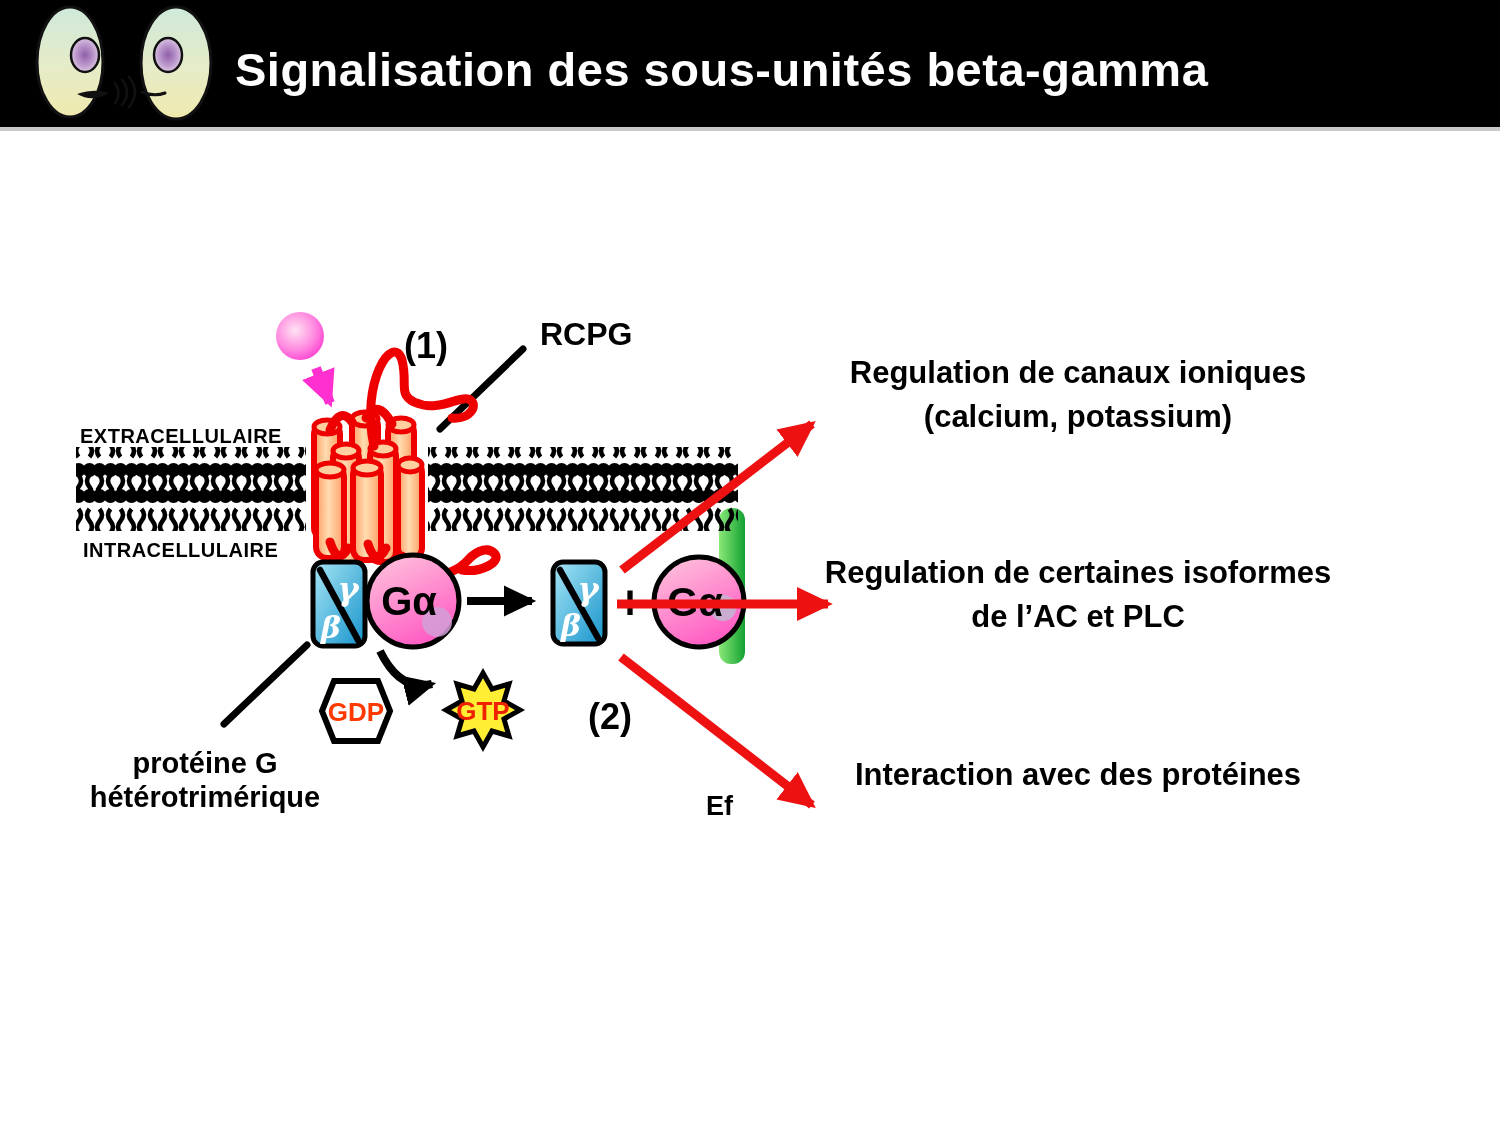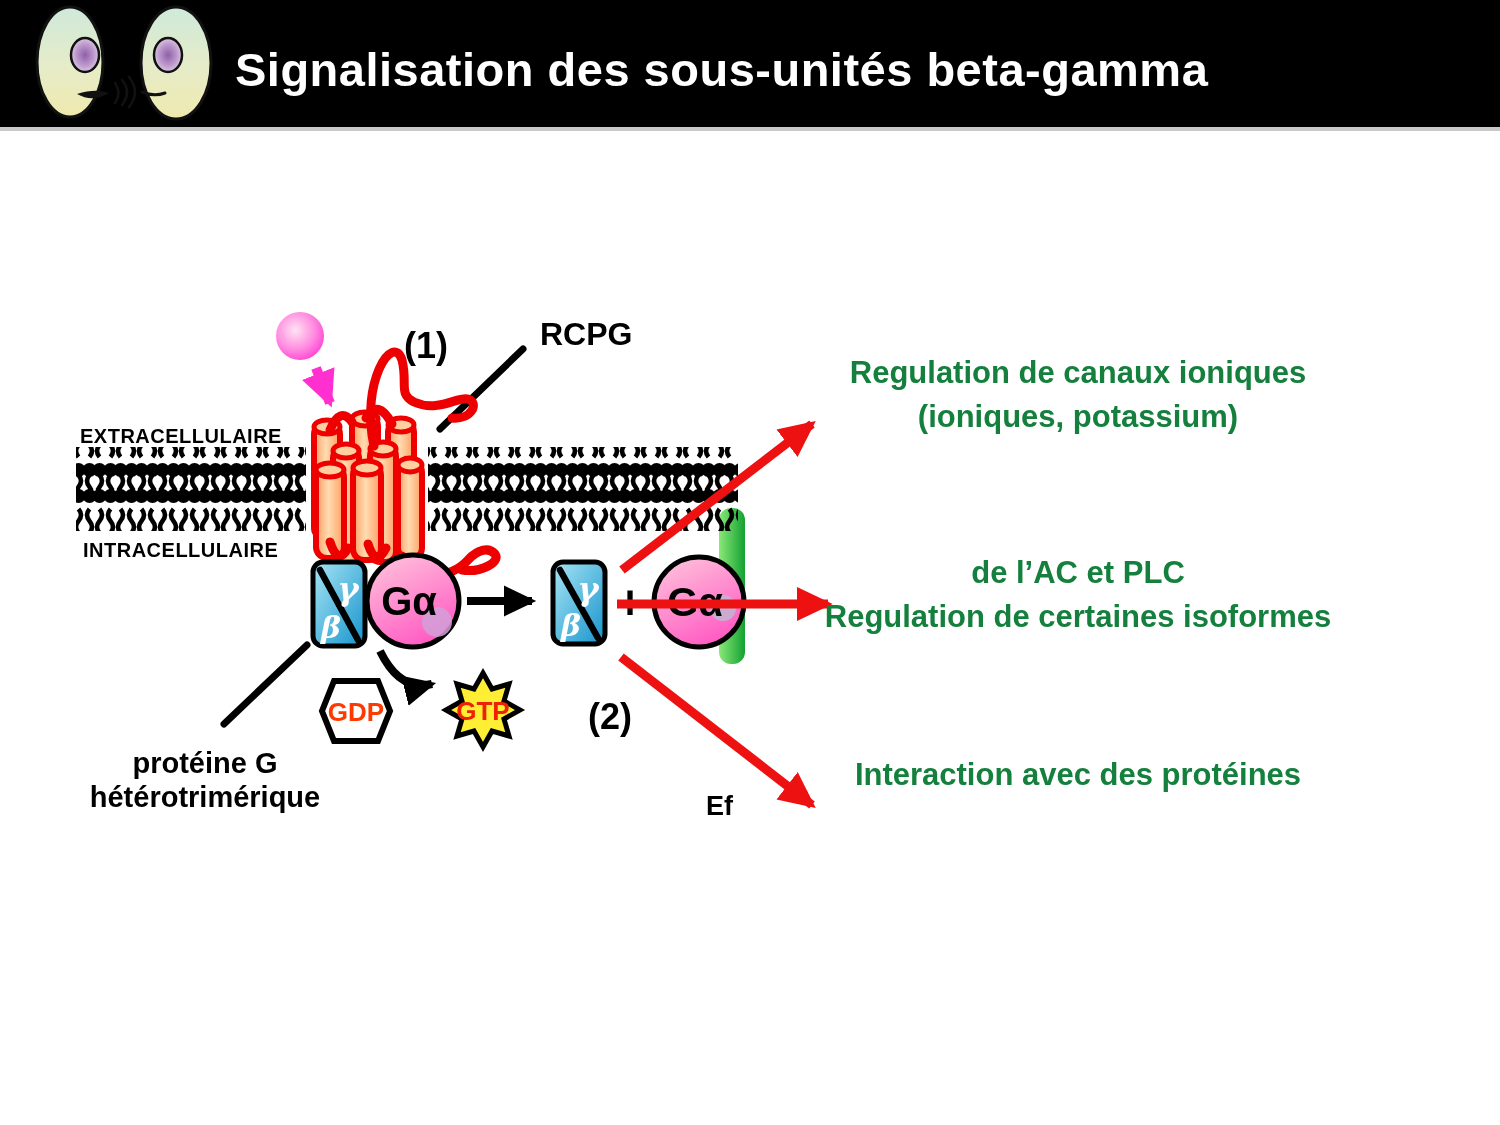--- a/index.html
+++ b/index.html
@@ -11,21 +11,21 @@
   .header-underline{position:absolute;left:0;top:127px;width:1500px;height:4px;background:#c9c9c9;}
   .logo{position:absolute;left:22px;top:2px;}
   .slide-title{
     position:absolute;left:235px;right:25px;top:40px;margin:0;
     color:#ffffff;font-size:47px;font-weight:bold;text-align:left;line-height:60px;
     letter-spacing:0.5px;white-space:nowrap;
   }
   .diagram-svg{position:absolute;left:0;top:0;}
   .outcome{
     position:absolute;left:798px;width:560px;text-align:center;
-    font-weight:bold;color:#15803d;font-size:31px;line-height:44px;
+    font-weight:bold;color:#000000;font-size:31px;line-height:44px;
   }
   .outcome-1{top:351px;}
   .outcome-2{top:551px;}
   .outcome-3{top:753px;}
   
   .memlabel{font-size:20px;font-weight:bold;fill:#000;letter-spacing:0.5px;}
   .biglabel{font-size:36px;font-weight:bold;fill:#000;}
   .rcpg{font-size:32px;font-weight:bold;fill:#000;}
   .eflabel{font-size:27px;font-weight:bold;fill:#000;}
   .protlabel{font-size:29px;font-weight:bold;fill:#000;text-anchor:middle;}
@@ -224,21 +224,21 @@
   <circle cx="300" cy="336" r="24" fill="url(#ligandGrad)"></circle>
   <line x1="316" y1="368" x2="330" y2="403" stroke="#ff2fd0" stroke-width="10" marker-end="url(#mMag)"></line>
 
   <line x1="622" y1="570" x2="812" y2="424" class="redarrow" marker-end="url(#mRed)"></line>
   <line x1="617" y1="604" x2="828" y2="604" class="redarrow" marker-end="url(#mRed)"></line>
   <line x1="621" y1="657" x2="812" y2="805" class="redarrow" marker-end="url(#mRed)"></line>
 </svg>
 
 <div class="outcome outcome-1">
   <div>Regulation de canaux ioniques</div>
-  <div>(ioniques, potassium)</div>
+  <div>(calcium, potassium)</div>
 </div>
 <div class="outcome outcome-2">
+  <div>Regulation de certaines isoformes</div>
   <div>de l’AC et PLC</div>
-  <div>Regulation de certaines isoformes</div>
 </div>
 <div class="outcome outcome-3">
   <div>Interaction avec des protéines</div>
 </div>
 
 </body></html>

